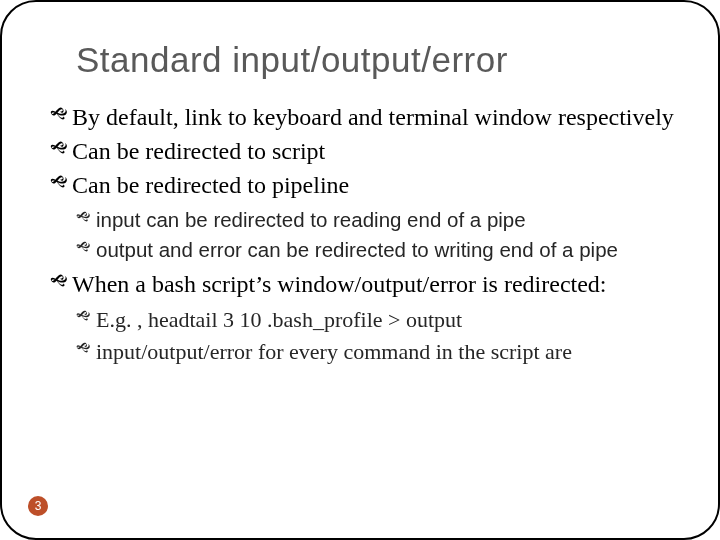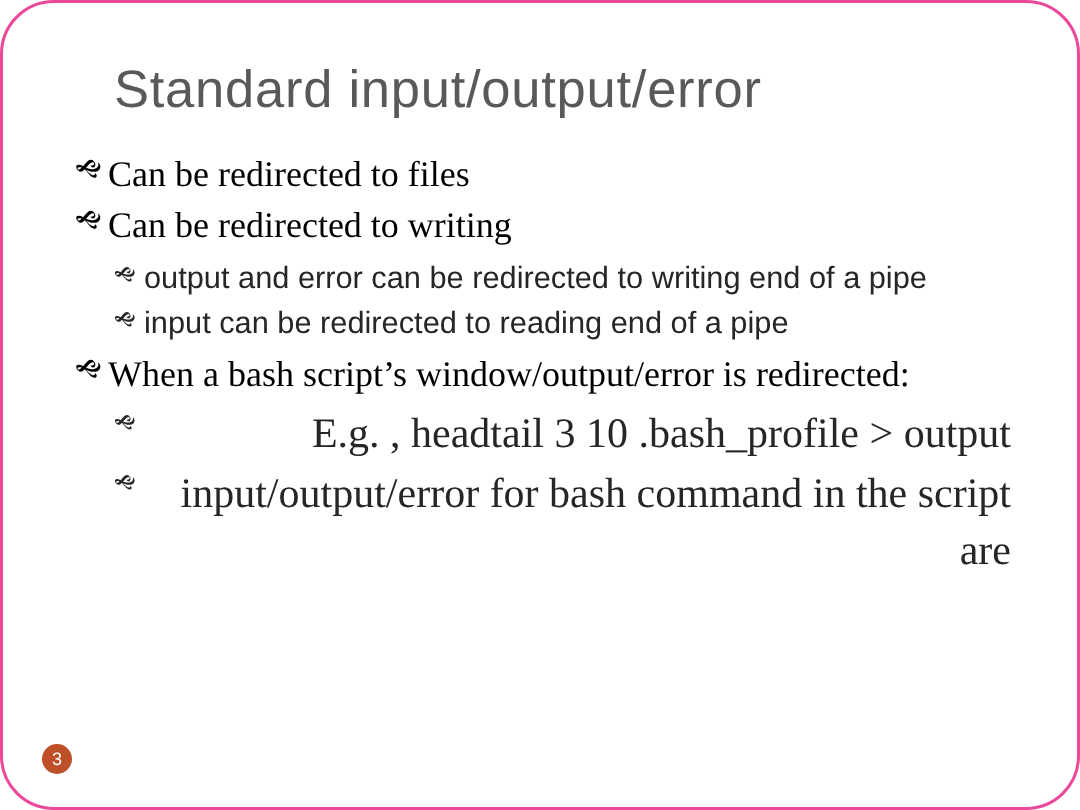--- a/index.html
+++ b/index.html
@@ -1,43 +1,44 @@
 <!DOCTYPE html>
 <html><head>
 <meta charset="utf-8">
 <style>
   html,body{margin:0;padding:0;width:720px;height:540px;background:#fff;font-family:Arial,Helvetica,sans-serif;color:#000;}
-  .slide{position:relative;box-sizing:border-box;width:720px;height:540px;border:2px solid #ec4899;border-radius:36px;padding:30px 44px 0 44px;}
+  .slide{position:relative;box-sizing:border-box;width:720px;height:540px;border:2px solid #000000;border-radius:36px;padding:30px 44px 0 44px;}
   .title{font-size:35px;color:#595959;letter-spacing:0.5px;margin:8px 0 22px 30px;}
   .l1{font-family:"Times New Roman",Times,serif;font-size:24px;line-height:1.25;margin:0 0 4px 4px;padding-left:22px;position:relative;}
   .l1::before{content:"\1F65D";font-family:Arial,sans-serif;position:absolute;left:0;top:2px;font-size:16px;color:#000;}
   .l2-group{margin:6px 0 6px 30px;}
   .l2{font-size:20.5px;line-height:1.35;margin:0 0 2px 0;padding-left:20px;position:relative;color:#262626;}
   .l2::before{content:"\1F65D";position:absolute;left:0;top:2px;font-size:13px;}
-  .l2.serif{font-family:"Times New Roman",Times,serif;font-size:28px;text-align:right;}
+  .l2.serif{font-family:"Times New Roman",Times,serif;font-size:22px;}
   .cont{padding-left:3px;}
   .pagenum{position:absolute;left:26px;bottom:22px;width:20px;height:20px;border-radius:50%;background:#bd4f29;color:#fff;font-size:12px;display:flex;align-items:center;justify-content:center;font-family:Arial;}
 </style>
 </head>
 <body>
 
 <div class="slide">
 
   <div class="title">Standard input/output/error</div>
 
-  <div class="l1">Can be redirected to files</div>
-  <div class="l1">Can be redirected to writing</div>
+  <div class="l1">By default, link to keyboard and terminal window respectively</div>
+  <div class="l1">Can be redirected to script</div>
+  <div class="l1">Can be redirected to pipeline</div>
 
   <div class="l2-group">
+    <div class="l2">input can be redirected to reading end of a pipe</div>
     <div class="l2">output and error can be redirected to writing end of a pipe</div>
-    <div class="l2">input can be redirected to reading end of a pipe</div>
   </div>
 
   <div class="l1">When a bash script’s window/output/error is redirected:</div>
 
   <div class="l2-group">
     <div class="l2 serif">E.g. , headtail 3 10 .bash_profile &gt; output</div>
-    <div class="l2 serif"> input/output/error for bash command in the script are</div>
+    <div class="l2 serif"> input/output/error for every command in the script are</div>
   </div>
 
   <div class="pagenum">3</div>
 
 </div>
 
 </body></html>

